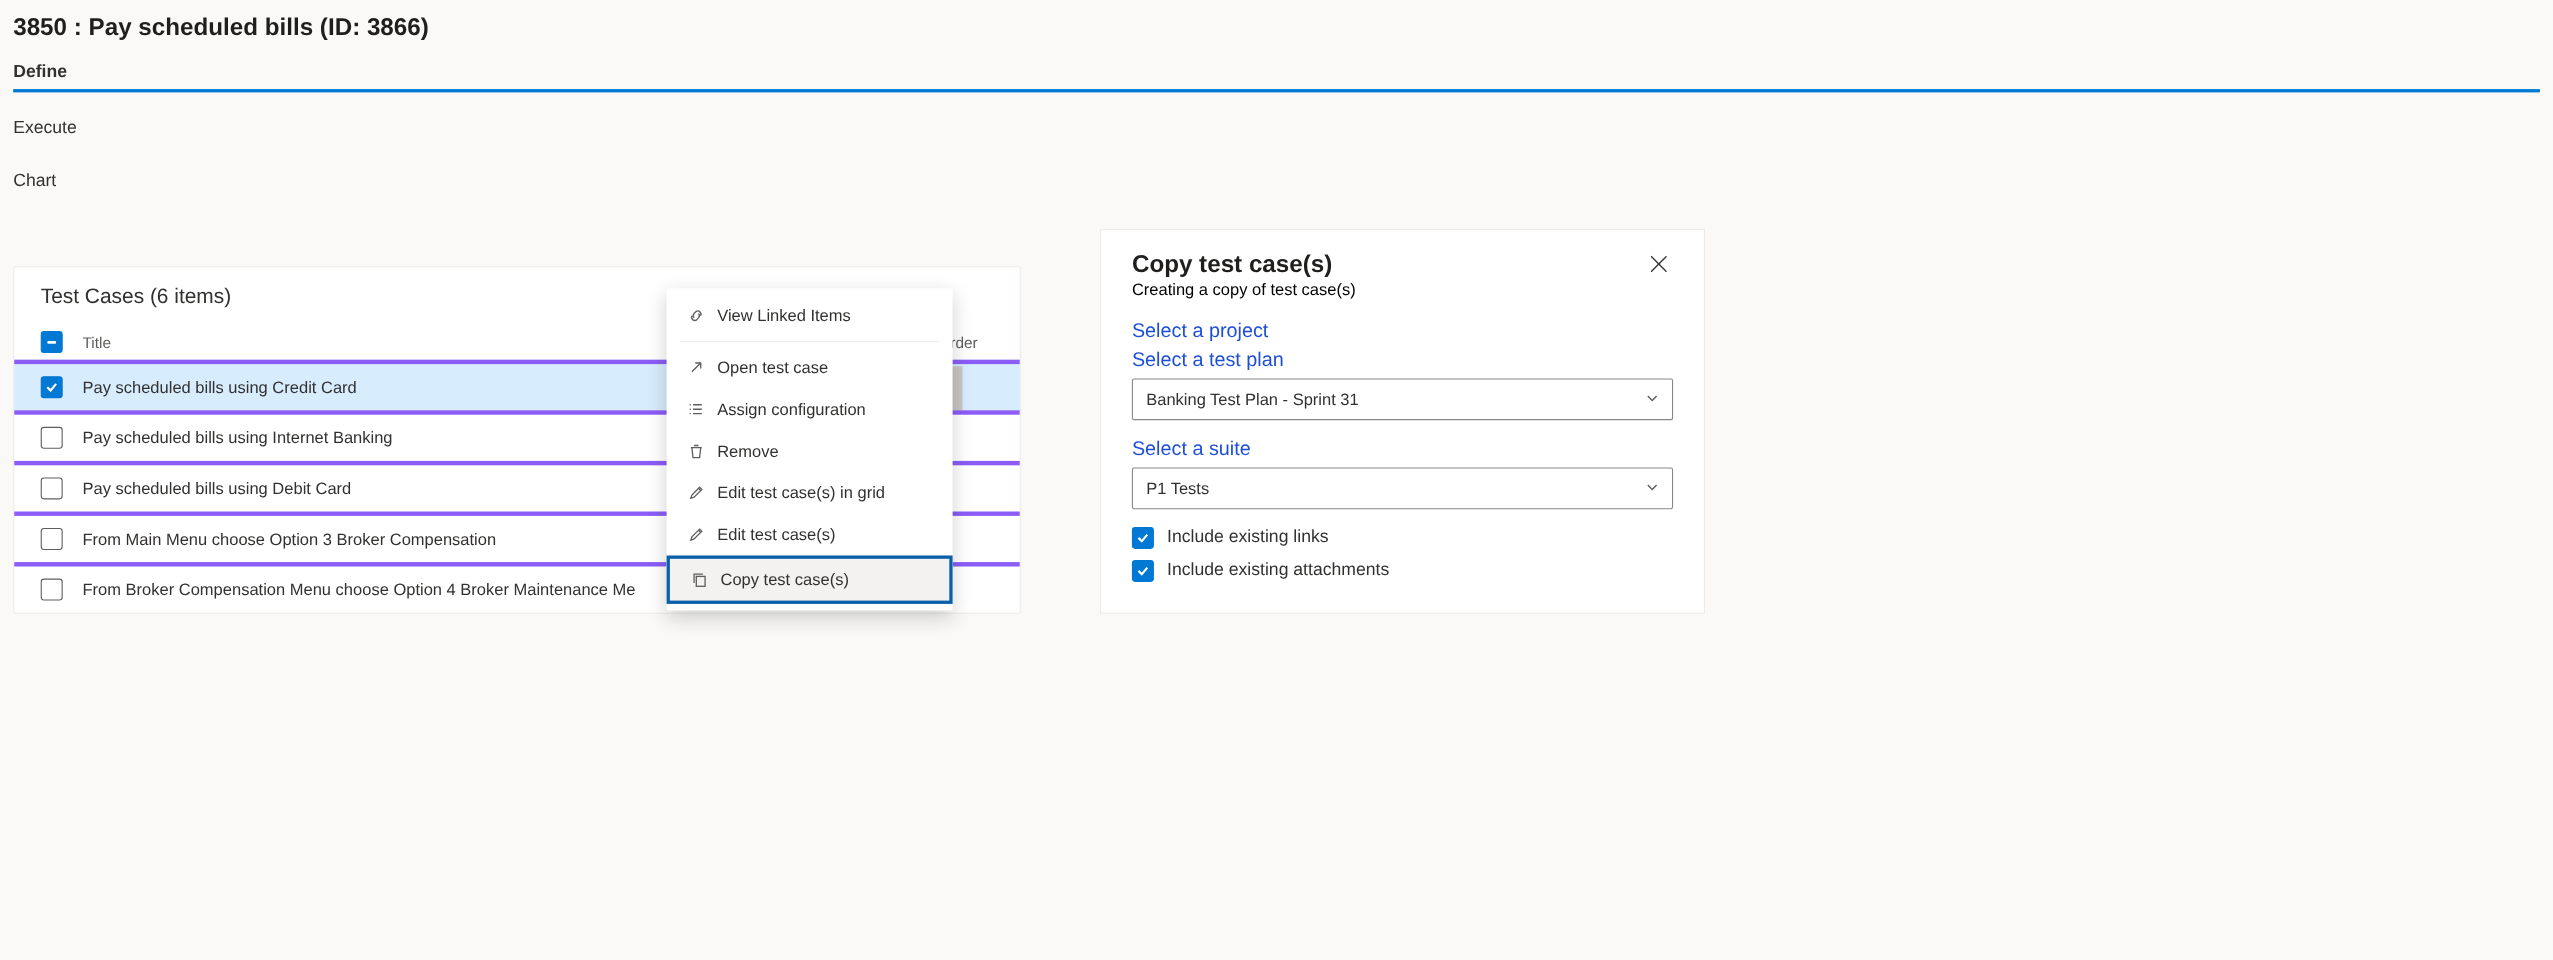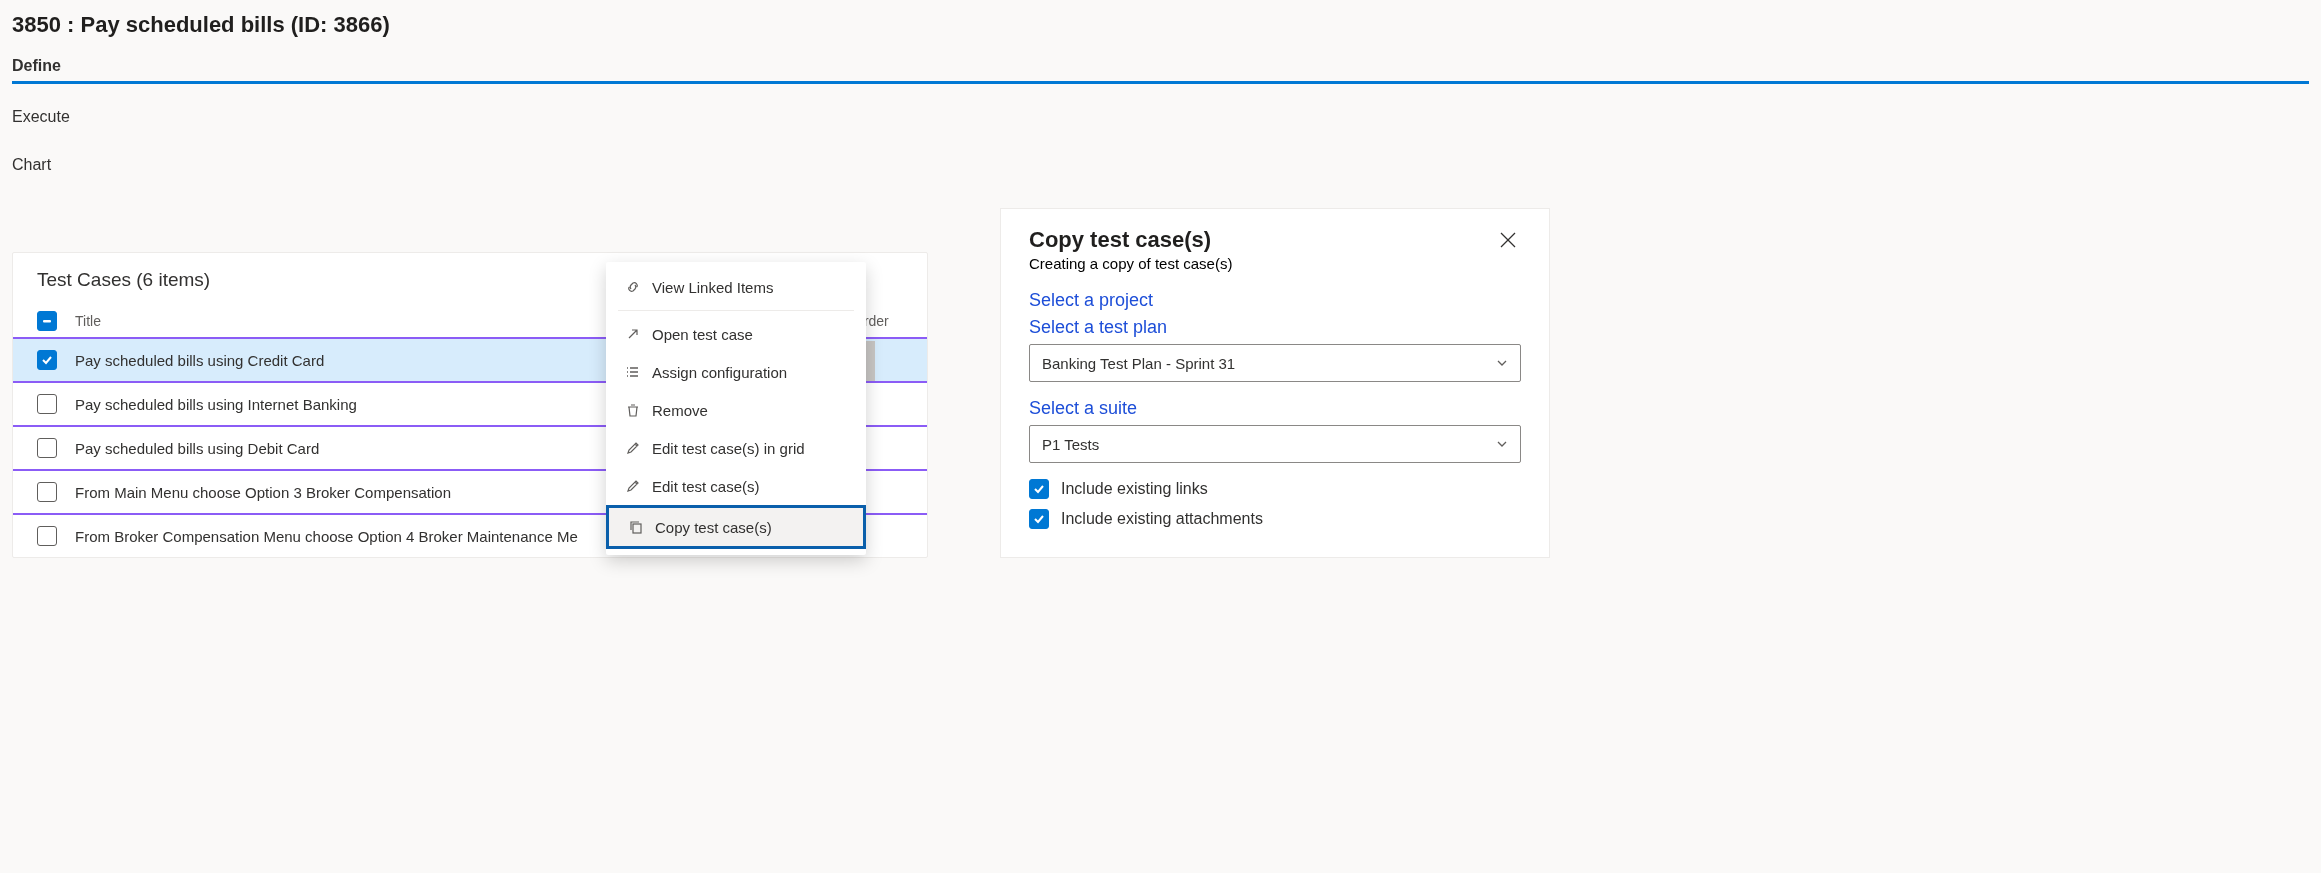--- a/index.html
+++ b/index.html
@@ -81,21 +81,21 @@
     .checkbox.checked, .checkbox.indeterminate {
       background: #0078d4;
       border-color: #0078d4;
     }
     .checkbox svg { display:none; }
     .checkbox.checked svg, .checkbox.indeterminate svg { display:block; }
     .table-row {
       display: flex;
       align-items: center;
       padding: 11px 24px;
-      border-top: 2px solid #8b5cf6;
+      border-top: 4px solid #8b5cf6;
       font-size: 15px;
       color: #323130;
       position: relative;
     }
     .table-row.selected {
       background: #d7ecfc;
     }
     .more-btn {
       width: 36px;
       height: 40px;

